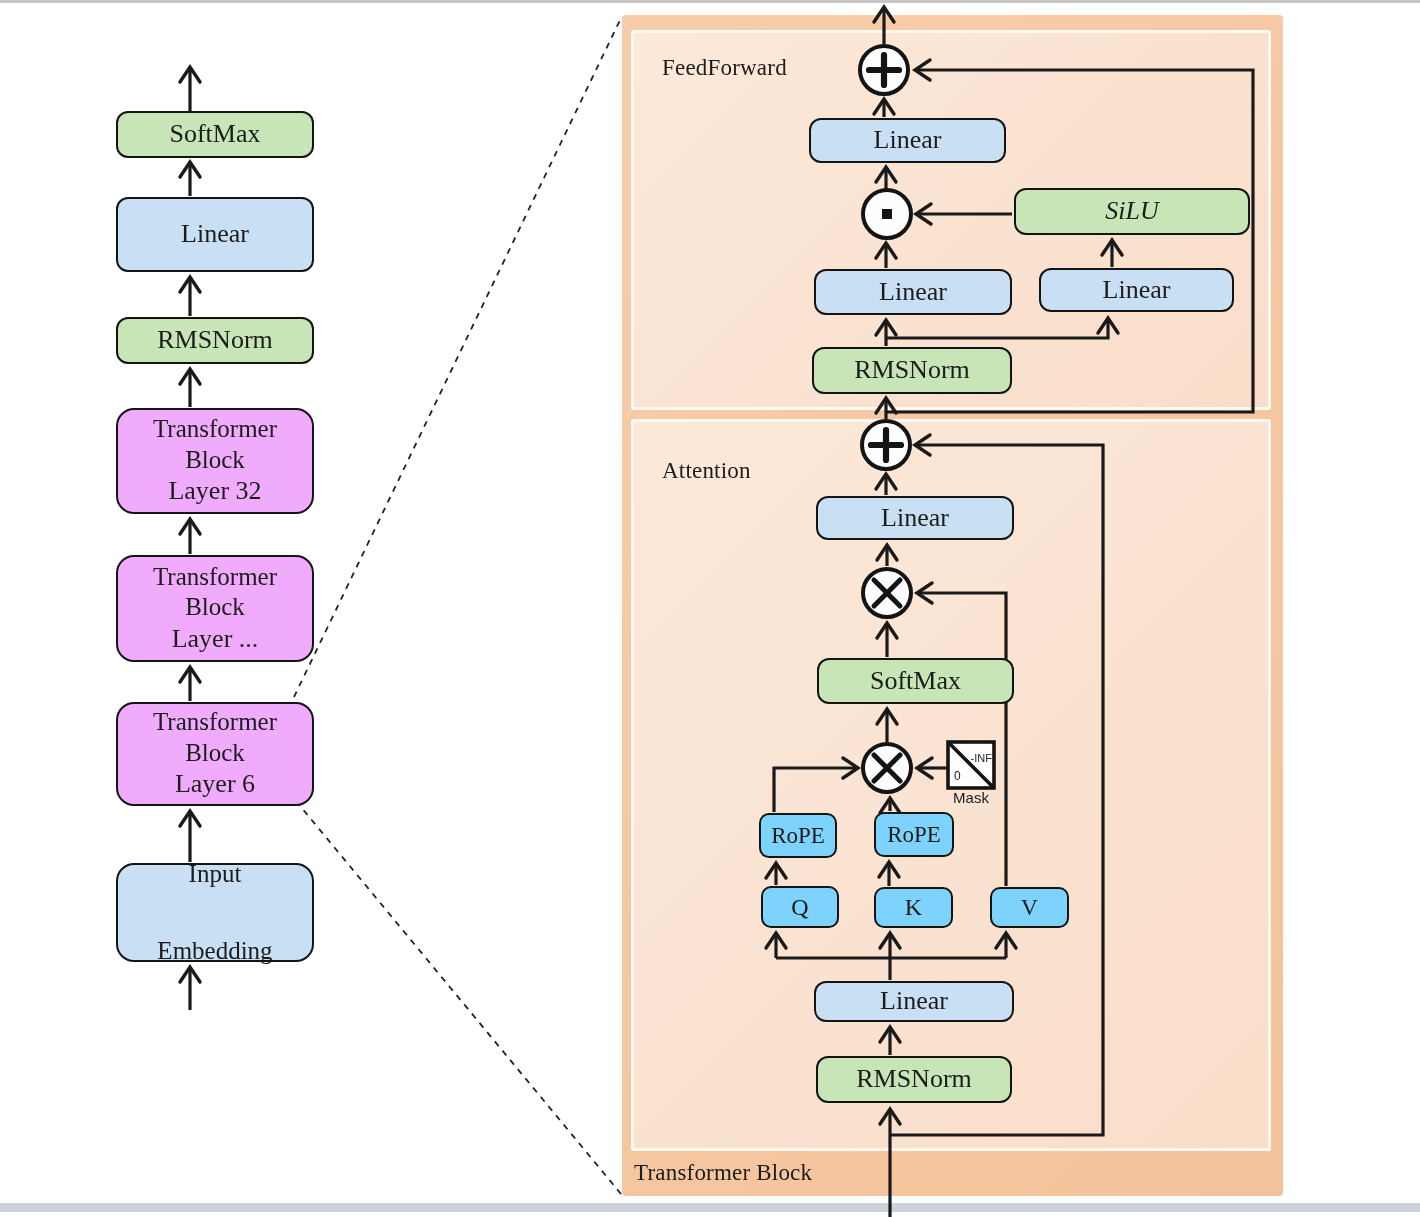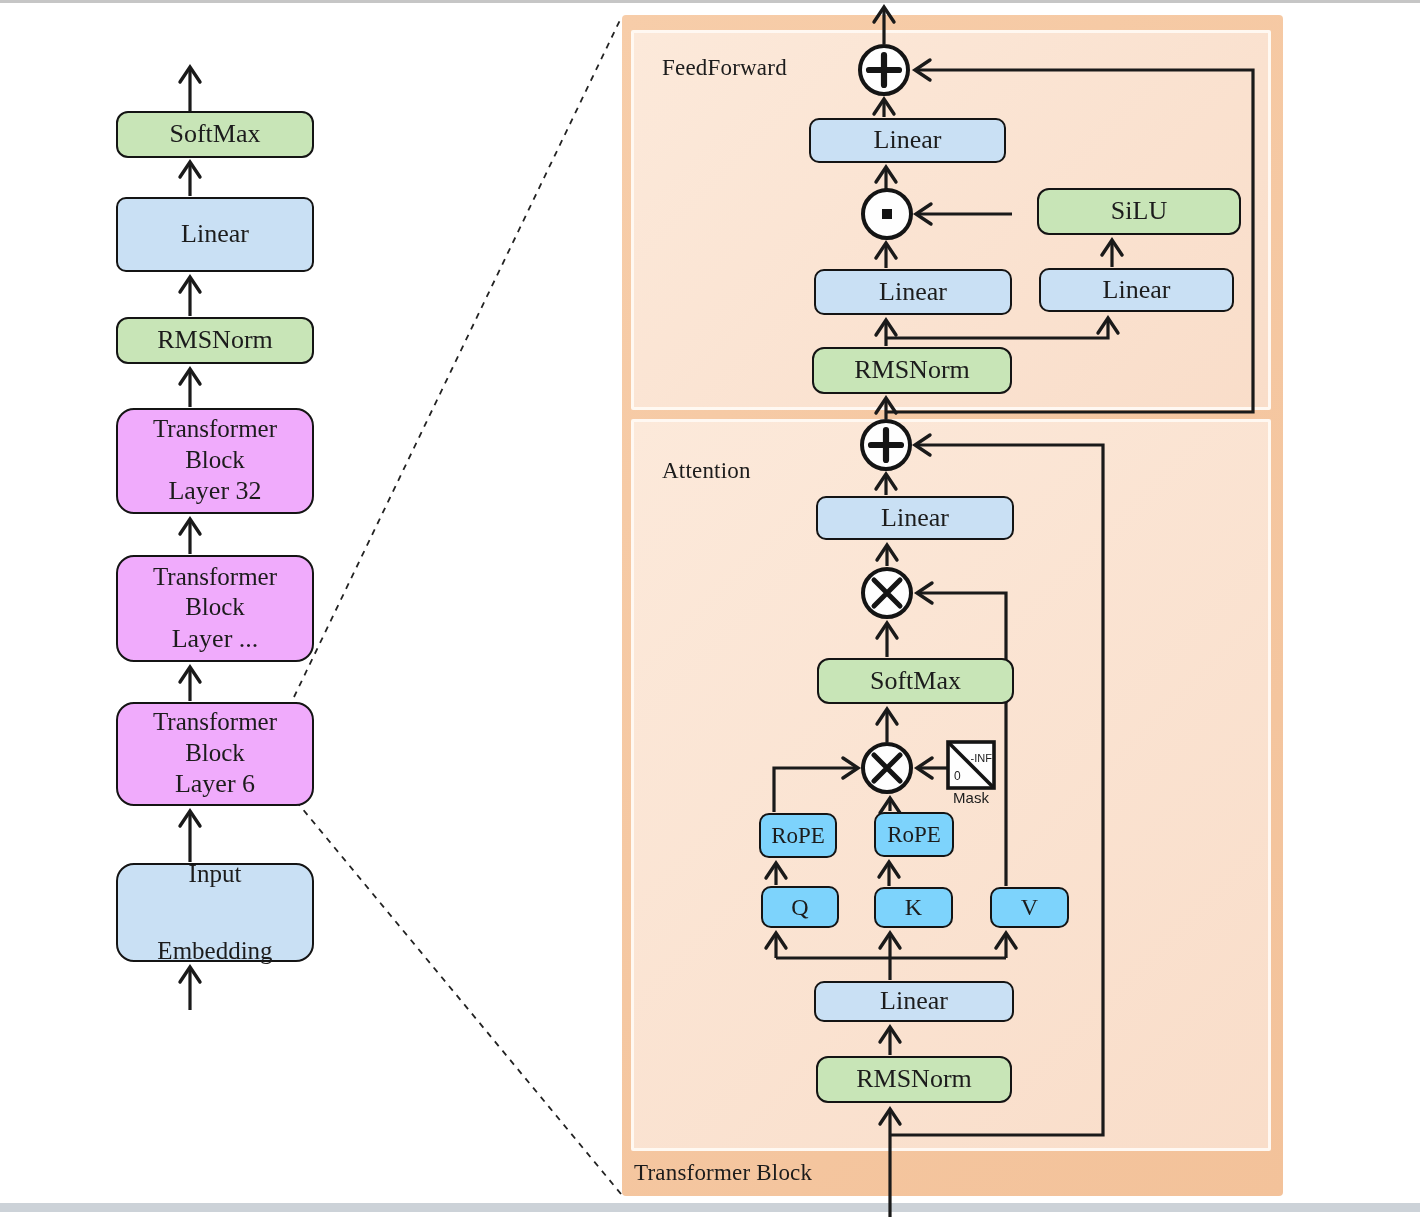--- a/index.html
+++ b/index.html
@@ -17,21 +17,21 @@
   #att-panel{left:631px;top:419px;width:640px;height:732px;}
 
   .sec-label{position:absolute;font-size:23px;letter-spacing:.2px;}
   #ff-label{left:662px;top:55px;}
   #att-label{left:662px;top:458px;}
   #tb-label{left:634px;top:1160px;}
 
   .box{position:absolute;display:flex;flex-direction:column;align-items:center;justify-content:center;
        border:2.6px solid #141414;box-sizing:border-box;text-align:center;border-radius:12px;
        font-size:26px;line-height:1.1;margin-left:24px;}
-  .blue{background:#c9e0f4;border-radius:10px;}
+  .blue{background:#c9e0f4;}
   .deep{background:#7dd3fc;}
   .green{background:#c8e5b7;}
   .orange{background:#f0abfc;}
   .r18{border-radius:18px;}
   .sub{font-size:26px;line-height:1.25;}
   .big-line{font-size:25px;line-height:1.22;}
 
   svg{position:absolute;left:0;top:0;}
   .ln{stroke:#1a1a1a;stroke-width:3.2;fill:none;}
   .dash{stroke:#222;stroke-width:1.8;fill:none;stroke-dasharray:6 6;}
@@ -162,21 +162,21 @@
   </div>
 
   <div class="box blue r18" style="left:92px;top:863px;width:198px;height:99px;gap:46px;">
     <span class="big-line">Input</span>
     <span class="big-line">Embedding</span>
   </div>
 
   <div class="box blue" style="left:785px;top:118px;width:197px;height:45px;">
     <span>Linear</span>
   </div>
-  <div class="box green" style="left:1013px;top:188px;width:204px;height:47px;">
+  <div class="box green" style="left:990px;top:188px;width:236px;height:47px;font-style:italic;">
     <span>SiLU</span>
   </div>
   <div class="box blue" style="left:790px;top:269px;width:198px;height:46px;">
     <span>Linear</span>
   </div>
   <div class="box blue" style="left:1015px;top:268px;width:195px;height:44px;">
     <span>Linear</span>
   </div>
   <div class="box green" style="left:788px;top:347px;width:200px;height:47px;">
     <span>RMSNorm</span>

